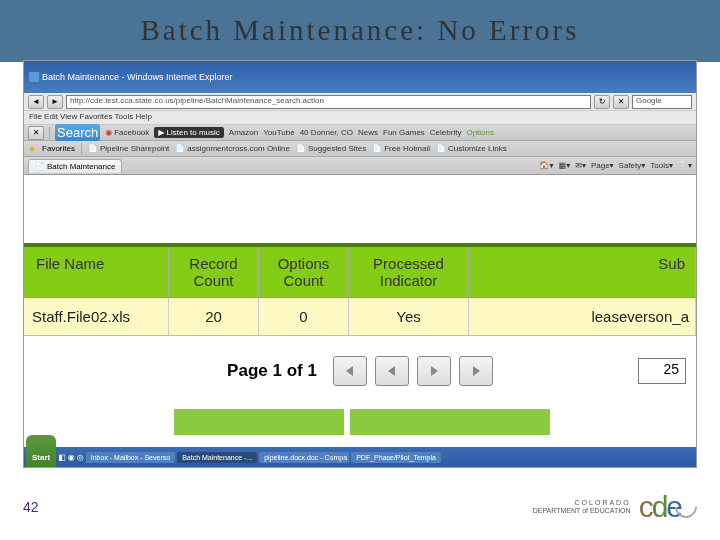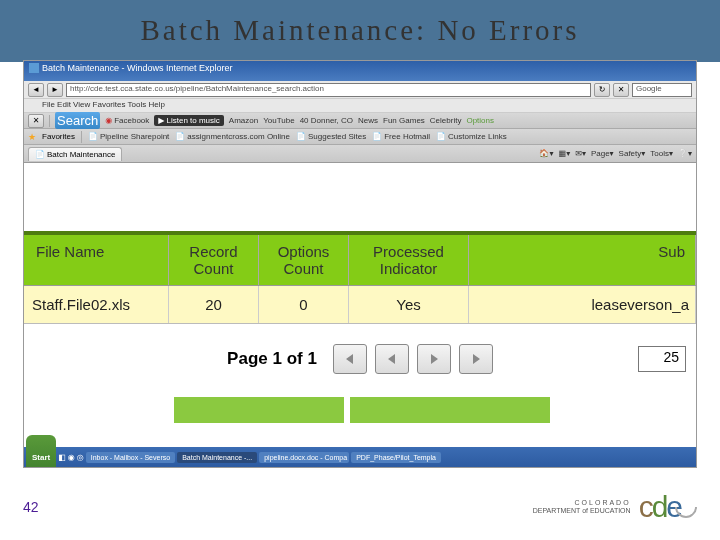--- a/index.html
+++ b/index.html
@@ -1,26 +1,26 @@
 <!DOCTYPE html>
 <html><head>
 <meta charset="utf-8">
 <style>
 *{margin:0;padding:0;box-sizing:border-box}
 body{width:720px;height:540px;font-family:Arial,sans-serif;background:#fff;overflow:hidden}
 .slide{width:720px;height:540px;position:relative;background:#fff}
 .title-bar{background:#4a7396;height:62px;width:100%}
 .title{position:absolute;top:14px;left:0;right:0;text-align:center;font-family:Georgia,serif;font-size:29px;color:#333;letter-spacing:3px}
 .screenshot{position:absolute;top:60px;left:23px;width:674px;height:408px;border:1px solid #999;background:#e8e8e8;overflow:hidden}
-.ie-title{background:linear-gradient(#2d5fa8,#4a7cc0);height:20px;font-size:9px;color:#fff;padding:2px 5px;display:flex;align-items:flex-start}
+.ie-title{background:linear-gradient(#2d5fa8,#4a7cc0);height:32px;font-size:9px;color:#fff;padding:2px 5px;display:flex;align-items:center}
 .ie-title::before{content:"";width:10px;height:10px;background:#5b9bd5;margin-right:3px;display:inline-block}
 .ie-addr{background:#e8e8e8;height:18px;display:flex;align-items:center;padding:2px 4px;gap:3px;font-size:8px;border-bottom:1px solid #ccc}
 .nav-btn{width:16px;height:14px;background:linear-gradient(#f0f0f0,#d0d0d0);border:1px solid #999;border-radius:2px;display:inline-flex;align-items:center;justify-content:center;font-size:8px}
 .addr-input{flex:1;background:#fff;border:1px solid #7a7a7a;height:14px;padding:0 3px;font-size:8px;color:#555}
-.menubar{background:#e8e8e8;height:14px;font-size:8px;color:#333;padding:1px 18px;border-bottom:1px solid #ccc}
+.menubar{background:#e8e8e8;height:14px;font-size:8px;color:#333;padding:1px 5px;border-bottom:1px solid #ccc}
 .toolbar1{background:linear-gradient(#d8d8d8,#c8c8c8);height:16px;display:flex;align-items:center;padding:0 4px;gap:5px;font-size:8px;border-bottom:1px solid #aaa}
 .tb-item{display:inline-flex;align-items:center;gap:2px;color:#333}
 .tb-sep{width:1px;height:12px;background:#aaa}
 .star-ico{color:#f5a623;font-size:9px}
 .search-btn{background:linear-gradient(#5aa8e8,#3888c8);color:#fff;padding:1px 2px;border-radius:2px;font-size:13px}
 .toolbar2{background:linear-gradient(#d8d8d8,#c8c8c8);height:16px;display:flex;align-items:center;padding:0 4px;gap:6px;font-size:8px;border-bottom:1px solid #aaa}
 .tabs-row{background:linear-gradient(#d8d8d8,#c8c8c8);height:18px;display:flex;align-items:center;padding:0 4px;gap:3px;font-size:8px;border-bottom:1px solid #999}
 .tab{background:linear-gradient(#f8f8f8,#e8e8e8);border:1px solid #aaa;border-bottom:none;padding:2px 6px;border-radius:3px 3px 0 0;display:inline-flex;align-items:center;gap:2px}
 .tabs-right{margin-left:auto;display:flex;gap:5px;color:#333}
 .content{background:#fff;height:350px;position:relative}

